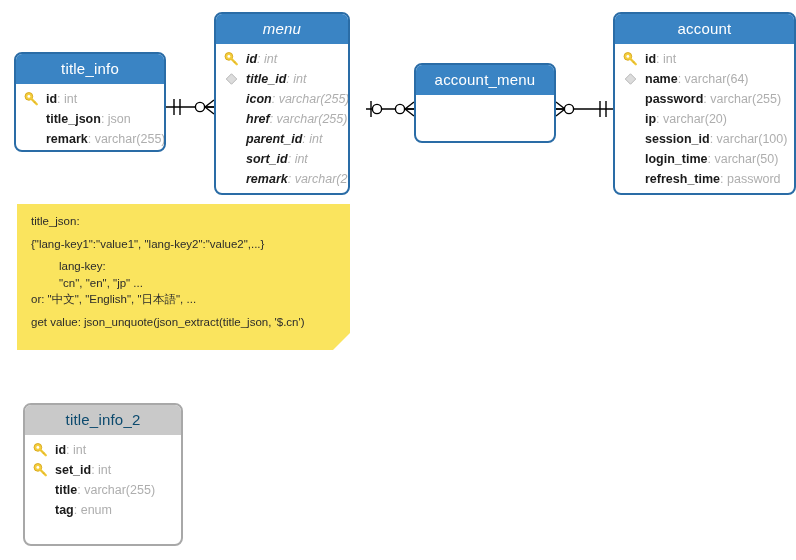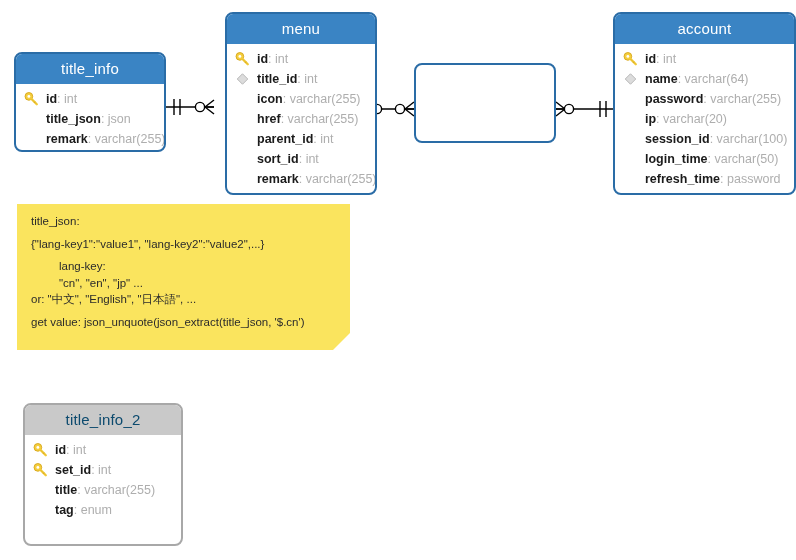--- a/index.html
+++ b/index.html
@@ -165,41 +165,42 @@
                 <circle cx="5.2" cy="5.2" r="4.1" fill="#f5cf3f" stroke="#d8a81d" stroke-width="1"></circle>
                 <circle cx="5.2" cy="5.2" r="1.5" fill="#ffffff"></circle>
                 <path d="M7.7 7.7 L13.6 13.6" stroke="#f5cf3f" stroke-width="2.6" stroke-linecap="round"></path>
                 <path d="M7.7 7.7 L13.6 13.6" stroke="#d8a81d" stroke-width="0.7" fill="none"></path>
                 <path d="M10.6 12.2 L12.0 10.8" stroke="#d8a81d" stroke-width="1"></path>
               </svg></span><span class="fname">id</span><span class="ftype">: <span>int</span></span></div>
           <div class="field"><span class="fname">title_json</span><span class="ftype">: <span>json</span></span></div>
           <div class="field"><span class="fname">remark</span><span class="ftype">: <span>varchar(255)</span></span></div>
         </div>
       </div>
-      <div class="entity blue" style="left: 225px; top: 12px; width: 152px; height: 183px;">
+      <div class="entity blue" style="left: 214px; top: 12px; width: 136px; height: 183px; font-style: italic;">
         <div class="entity-header">menu</div>
         <div class="entity-body">
           <div class="field"><span class="marker"><svg width="15" height="15" viewBox="0 0 16 16" xmlns="http://www.w3.org/2000/svg">
                 <circle cx="5.2" cy="5.2" r="4.1" fill="#f5cf3f" stroke="#d8a81d" stroke-width="1"></circle>
                 <circle cx="5.2" cy="5.2" r="1.5" fill="#ffffff"></circle>
                 <path d="M7.7 7.7 L13.6 13.6" stroke="#f5cf3f" stroke-width="2.6" stroke-linecap="round"></path>
                 <path d="M7.7 7.7 L13.6 13.6" stroke="#d8a81d" stroke-width="0.7" fill="none"></path>
                 <path d="M10.6 12.2 L12.0 10.8" stroke="#d8a81d" stroke-width="1"></path>
               </svg></span><span class="fname">id</span><span class="ftype">: <span>int</span></span></div>
           <div class="field"><span class="marker"><svg width="15" height="15" viewBox="0 0 16 16" xmlns="http://www.w3.org/2000/svg">
                 <polygon points="8,2.4 13.6,8 8,13.6 2.4,8" fill="#dcdcdc" stroke="#b4b4b4" stroke-width="1"></polygon>
               </svg></span><span class="fname">title_id</span><span class="ftype">: <span>int</span></span></div>
           <div class="field"><span class="fname">icon</span><span class="ftype">: <span>varchar(255)</span></span></div>
           <div class="field"><span class="fname">href</span><span class="ftype">: <span>varchar(255)</span></span></div>
           <div class="field"><span class="fname">parent_id</span><span class="ftype">: <span>int</span></span></div>
           <div class="field"><span class="fname">sort_id</span><span class="ftype">: <span>int</span></span></div>
           <div class="field"><span class="fname">remark</span><span class="ftype">: <span>varchar(255)</span></span></div>
         </div>
       </div>
       <div class="entity blue" style="left: 414px; top: 63px; width: 142px; height: 80px;">
+        <div class="entity-header">account_menu</div>
       </div>
       <div class="entity blue" style="left: 613px; top: 12px; width: 183px; height: 183px;">
         <div class="entity-header">account</div>
         <div class="entity-body">
           <div class="field"><span class="marker"><svg width="15" height="15" viewBox="0 0 16 16" xmlns="http://www.w3.org/2000/svg">
                 <circle cx="5.2" cy="5.2" r="4.1" fill="#f5cf3f" stroke="#d8a81d" stroke-width="1"></circle>
                 <circle cx="5.2" cy="5.2" r="1.5" fill="#ffffff"></circle>
                 <path d="M7.7 7.7 L13.6 13.6" stroke="#f5cf3f" stroke-width="2.6" stroke-linecap="round"></path>
                 <path d="M7.7 7.7 L13.6 13.6" stroke="#d8a81d" stroke-width="0.7" fill="none"></path>
                 <path d="M10.6 12.2 L12.0 10.8" stroke="#d8a81d" stroke-width="1"></path>

